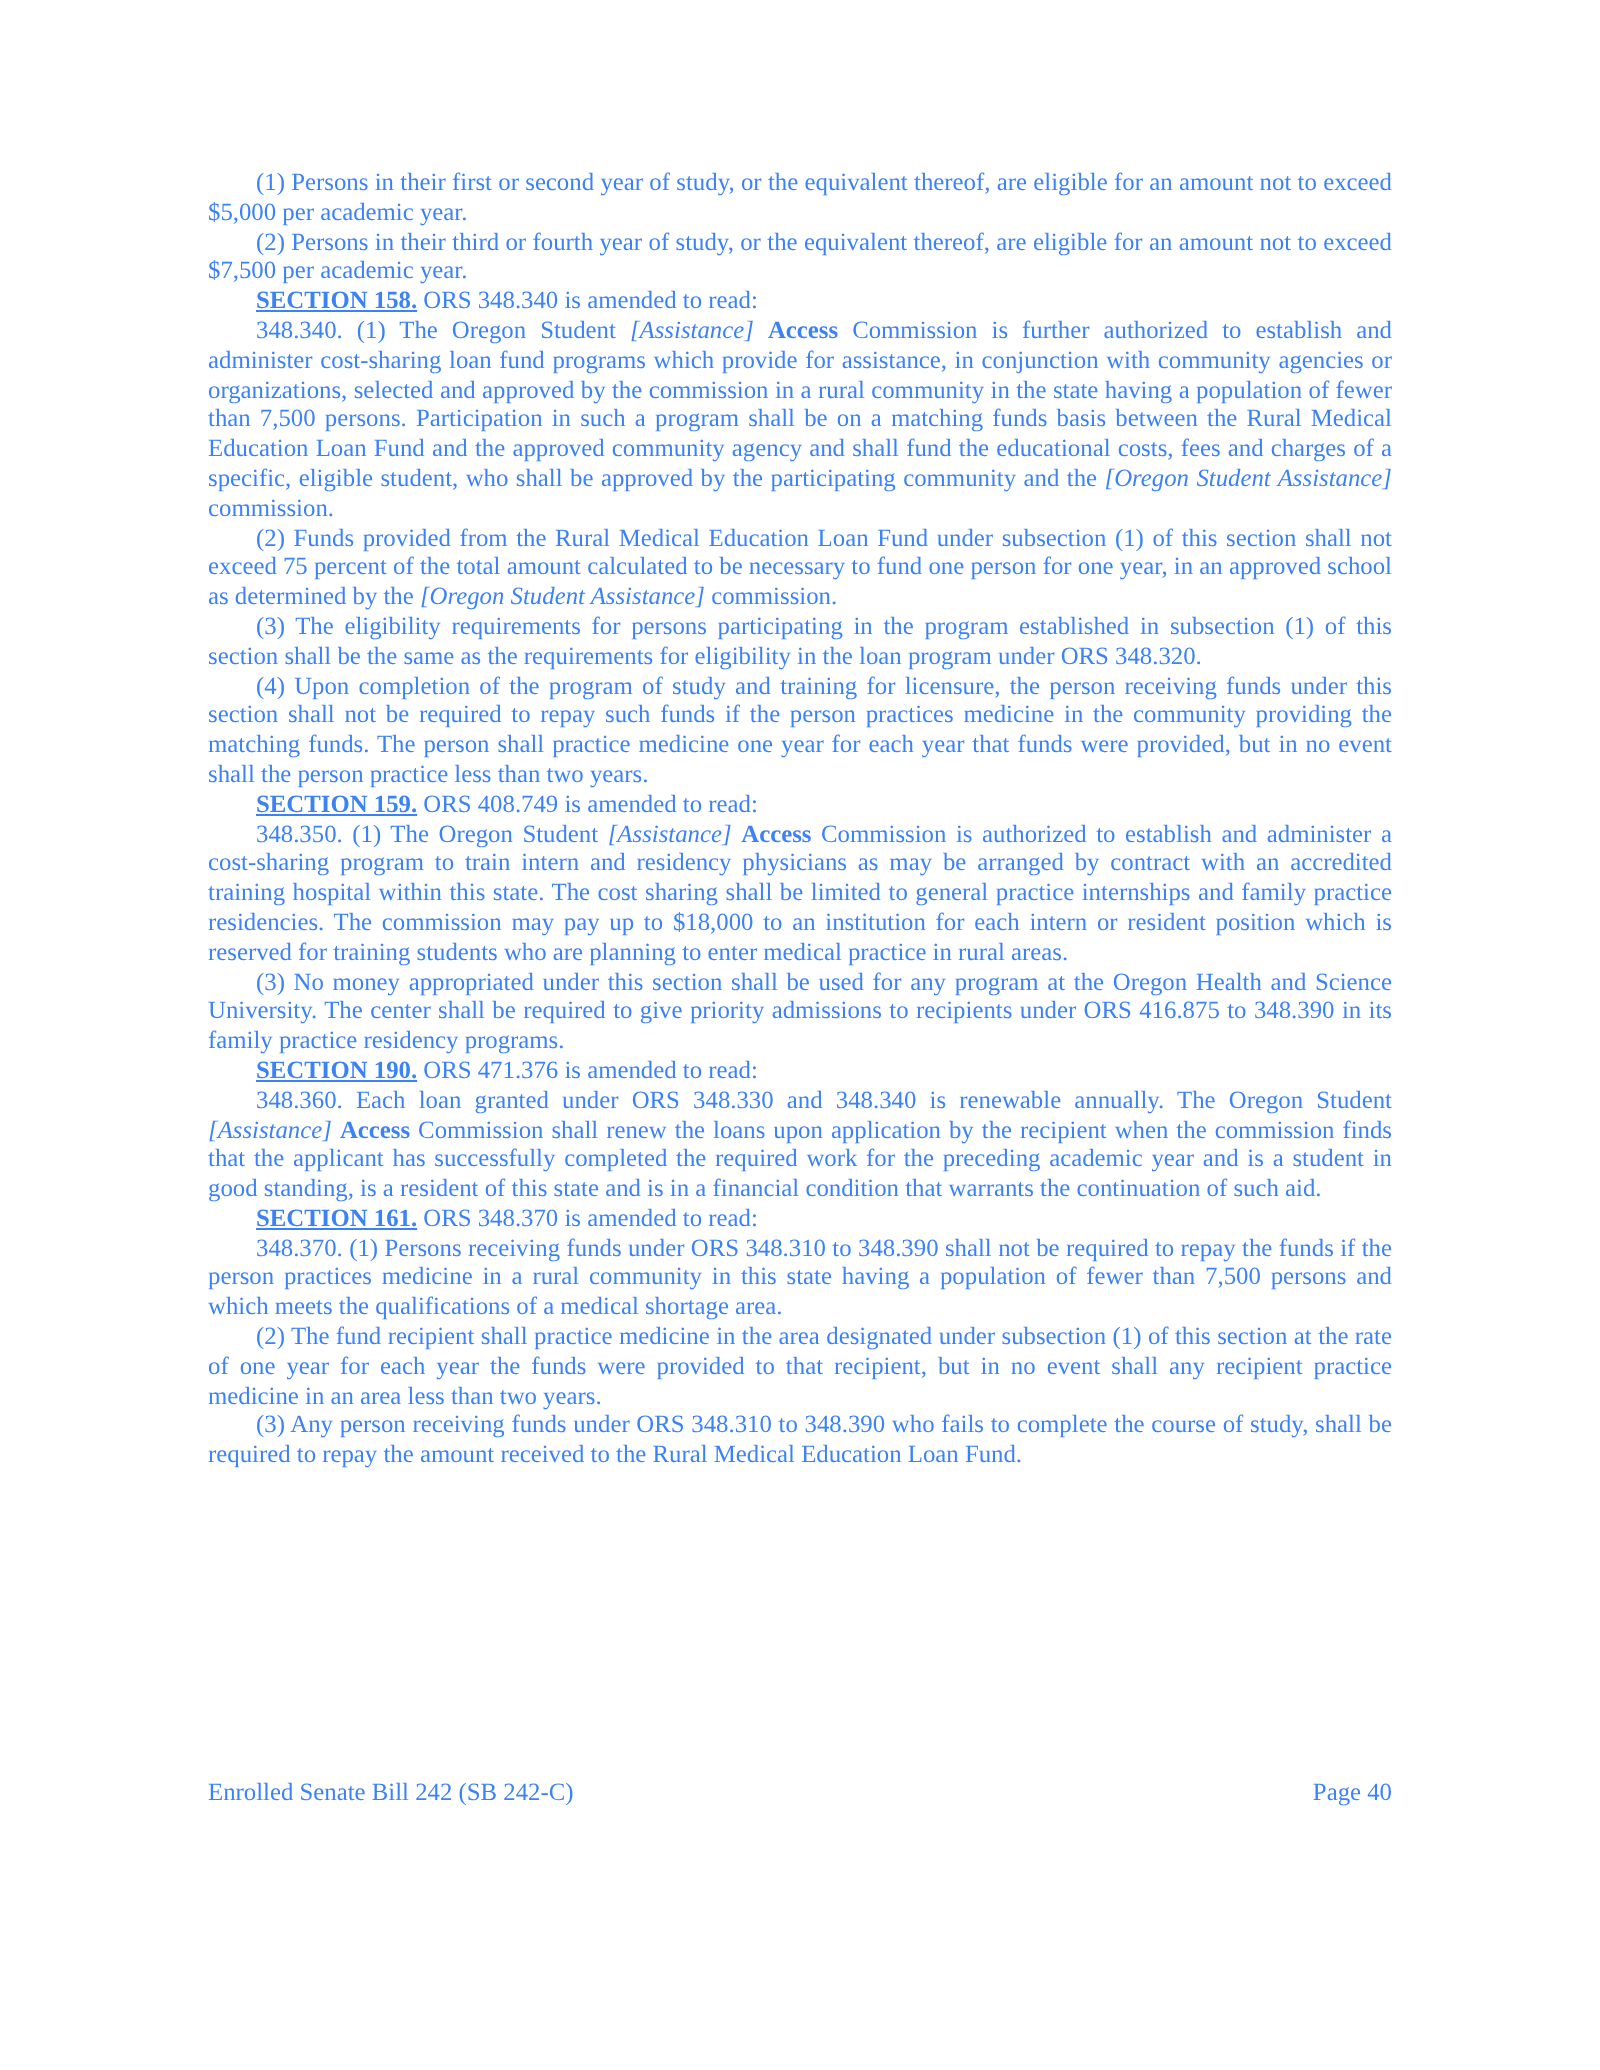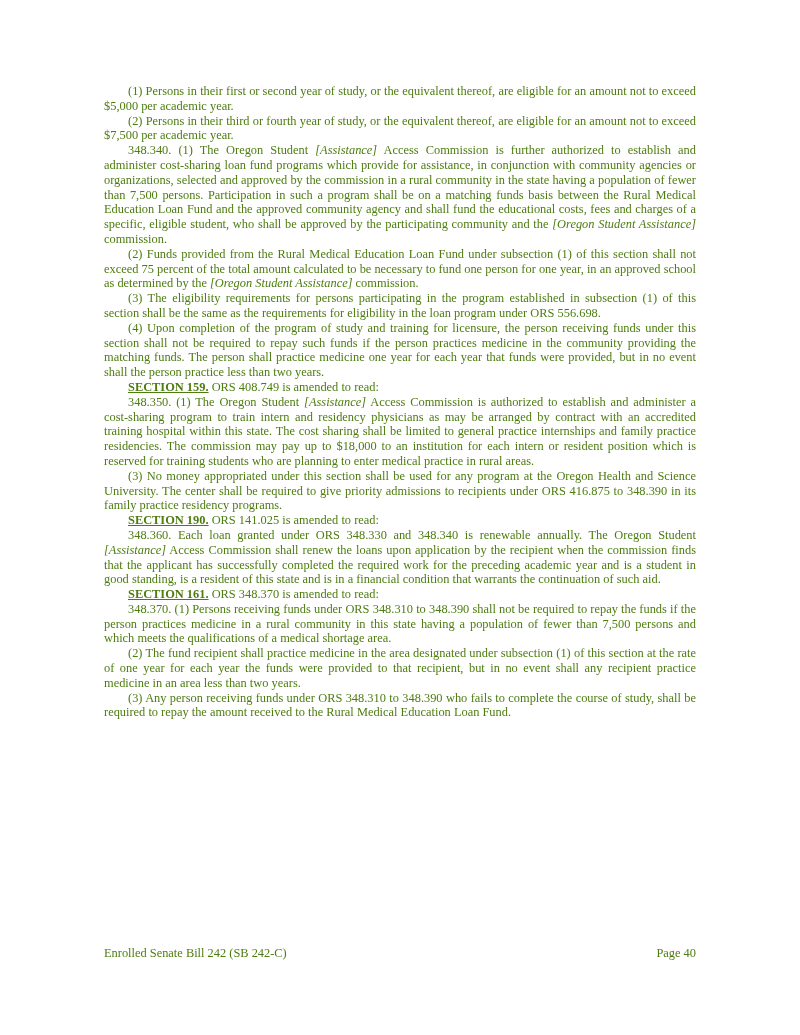--- a/index.html
+++ b/index.html
@@ -6,67 +6,68 @@
     margin: 0;
     padding: 0;
     background: #ffffff;
   }
   .page {
     position: relative;
     width: 800px;
     height: 1035px;
     background: #ffffff;
     font-family: "Liberation Serif", serif;
-    color: #4d7c0f;
+    color: #3b82f6;
     overflow: hidden;
   }
   .content {
     position: absolute;
     left: 104px;
     top: 84px;
     width: 592px;
     font-size: 12.4px;
     line-height: 14.8px;
     text-align: justify;
   }
   .para {
     margin: 0;
     text-indent: 24px;
   }
   .run.normal { font-weight: normal; font-style: normal; }
-  .run.bold { font-weight: normal; margin-top: 32px; }
+  .run.bold { font-weight: bold; margin-top: 32px; }
   .run.italic { font-style: italic; }
   .run.bold-underline { font-weight: bold; text-decoration: underline; }
   .footer {
     position: absolute;
     left: 104px;
-    top: 946px;
+    top: 889px;
     width: 592px;
     display: flex;
     justify-content: space-between;
     font-size: 12.4px;
     line-height: 15px;
     gap: 14px;
   }
 </style>
 </head>
 <body>
 
 <div class="page">
   <div class="content">
       <p class="para"><span class="run normal">(1) Persons in their first or second year of study, or the equivalent thereof, are eligible for an amount not to exceed $5,000 per academic year.</span></p>
       <p class="para"><span class="run normal">(2) Persons in their third or fourth year of study, or the equivalent thereof, are eligible for an amount not to exceed $7,500 per academic year.</span></p>
+      <p class="para"><span class="run bold-underline">SECTION 158.</span><span class="run normal"> ORS 348.340 is amended to read:</span></p>
       <p class="para"><span class="run normal">348.340. (1) The Oregon Student </span><span class="run italic">[Assistance]</span><span class="run normal"> </span><span class="run bold">Access</span><span class="run normal"> Commission is further authorized to establish and administer cost-sharing loan fund programs which provide for assistance, in conjunction with community agencies or organizations, selected and approved by the commission in a rural community in the state having a population of fewer than 7,500 persons. Participation in such a program shall be on a matching funds basis between the Rural Medical Education Loan Fund and the approved community agency and shall fund the educational costs, fees and charges of a specific, eligible student, who shall be approved by the participating community and the </span><span class="run italic">[Oregon Student Assistance]</span><span class="run normal"> commission.</span></p>
       <p class="para"><span class="run normal">(2) Funds provided from the Rural Medical Education Loan Fund under subsection (1) of this section shall not exceed 75 percent of the total amount calculated to be necessary to fund one person for one year, in an approved school as determined by the </span><span class="run italic">[Oregon Student Assistance]</span><span class="run normal"> commission.</span></p>
-      <p class="para"><span class="run normal">(3) The eligibility requirements for persons participating in the program established in subsection (1) of this section shall be the same as the requirements for eligibility in the loan program under ORS 556.698.</span></p>
+      <p class="para"><span class="run normal">(3) The eligibility requirements for persons participating in the program established in subsection (1) of this section shall be the same as the requirements for eligibility in the loan program under ORS 348.320.</span></p>
       <p class="para"><span class="run normal">(4) Upon completion of the program of study and training for licensure, the person receiving funds under this section shall not be required to repay such funds if the person practices medicine in the community providing the matching funds. The person shall practice medicine one year for each year that funds were provided, but in no event shall the person practice less than two years.</span></p>
       <p class="para"><span class="run bold-underline">SECTION 159.</span><span class="run normal"> ORS 408.749 is amended to read:</span></p>
       <p class="para"><span class="run normal">348.350. (1) The Oregon Student </span><span class="run italic">[Assistance]</span><span class="run normal"> </span><span class="run bold">Access</span><span class="run normal"> Commission is authorized to establish and administer a cost-sharing program to train intern and residency physicians as may be arranged by contract with an accredited training hospital within this state. The cost sharing shall be limited to general practice internships and family practice residencies. The commission may pay up to $18,000 to an institution for each intern or resident position which is reserved for training students who are planning to enter medical practice in rural areas.</span></p>
       <p class="para"><span class="run normal">(3) No money appropriated under this section shall be used for any program at the Oregon Health and Science University. The center shall be required to give priority admissions to recipients under ORS 416.875 to 348.390 in its family practice residency programs.</span></p>
-      <p class="para"><span class="run bold-underline">SECTION 190.</span><span class="run normal"> ORS 141.025 is amended to read:</span></p>
+      <p class="para"><span class="run bold-underline">SECTION 190.</span><span class="run normal"> ORS 471.376 is amended to read:</span></p>
       <p class="para"><span class="run normal">348.360. Each loan granted under ORS 348.330 and 348.340 is renewable annually. The Oregon Student </span><span class="run italic">[Assistance]</span><span class="run normal"> </span><span class="run bold">Access</span><span class="run normal"> Commission shall renew the loans upon application by the recipient when the commission finds that the applicant has successfully completed the required work for the preceding academic year and is a student in good standing, is a resident of this state and is in a financial condition that warrants the continuation of such aid.</span></p>
       <p class="para"><span class="run bold-underline">SECTION 161.</span><span class="run normal"> ORS 348.370 is amended to read:</span></p>
       <p class="para"><span class="run normal">348.370. (1) Persons receiving funds under ORS 348.310 to 348.390 shall not be required to repay the funds if the person practices medicine in a rural community in this state having a population of fewer than 7,500 persons and which meets the qualifications of a medical shortage area.</span></p>
       <p class="para"><span class="run normal">(2) The fund recipient shall practice medicine in the area designated under subsection (1) of this section at the rate of one year for each year the funds were provided to that recipient, but in no event shall any recipient practice medicine in an area less than two years.</span></p>
       <p class="para"><span class="run normal">(3) Any person receiving funds under ORS 348.310 to 348.390 who fails to complete the course of study, shall be required to repay the amount received to the Rural Medical Education Loan Fund.</span></p>
     </div>
   <div class="footer">
     <span>Enrolled Senate Bill 242 (SB 242-C)</span>
     <span>Page 40</span>
   </div>

